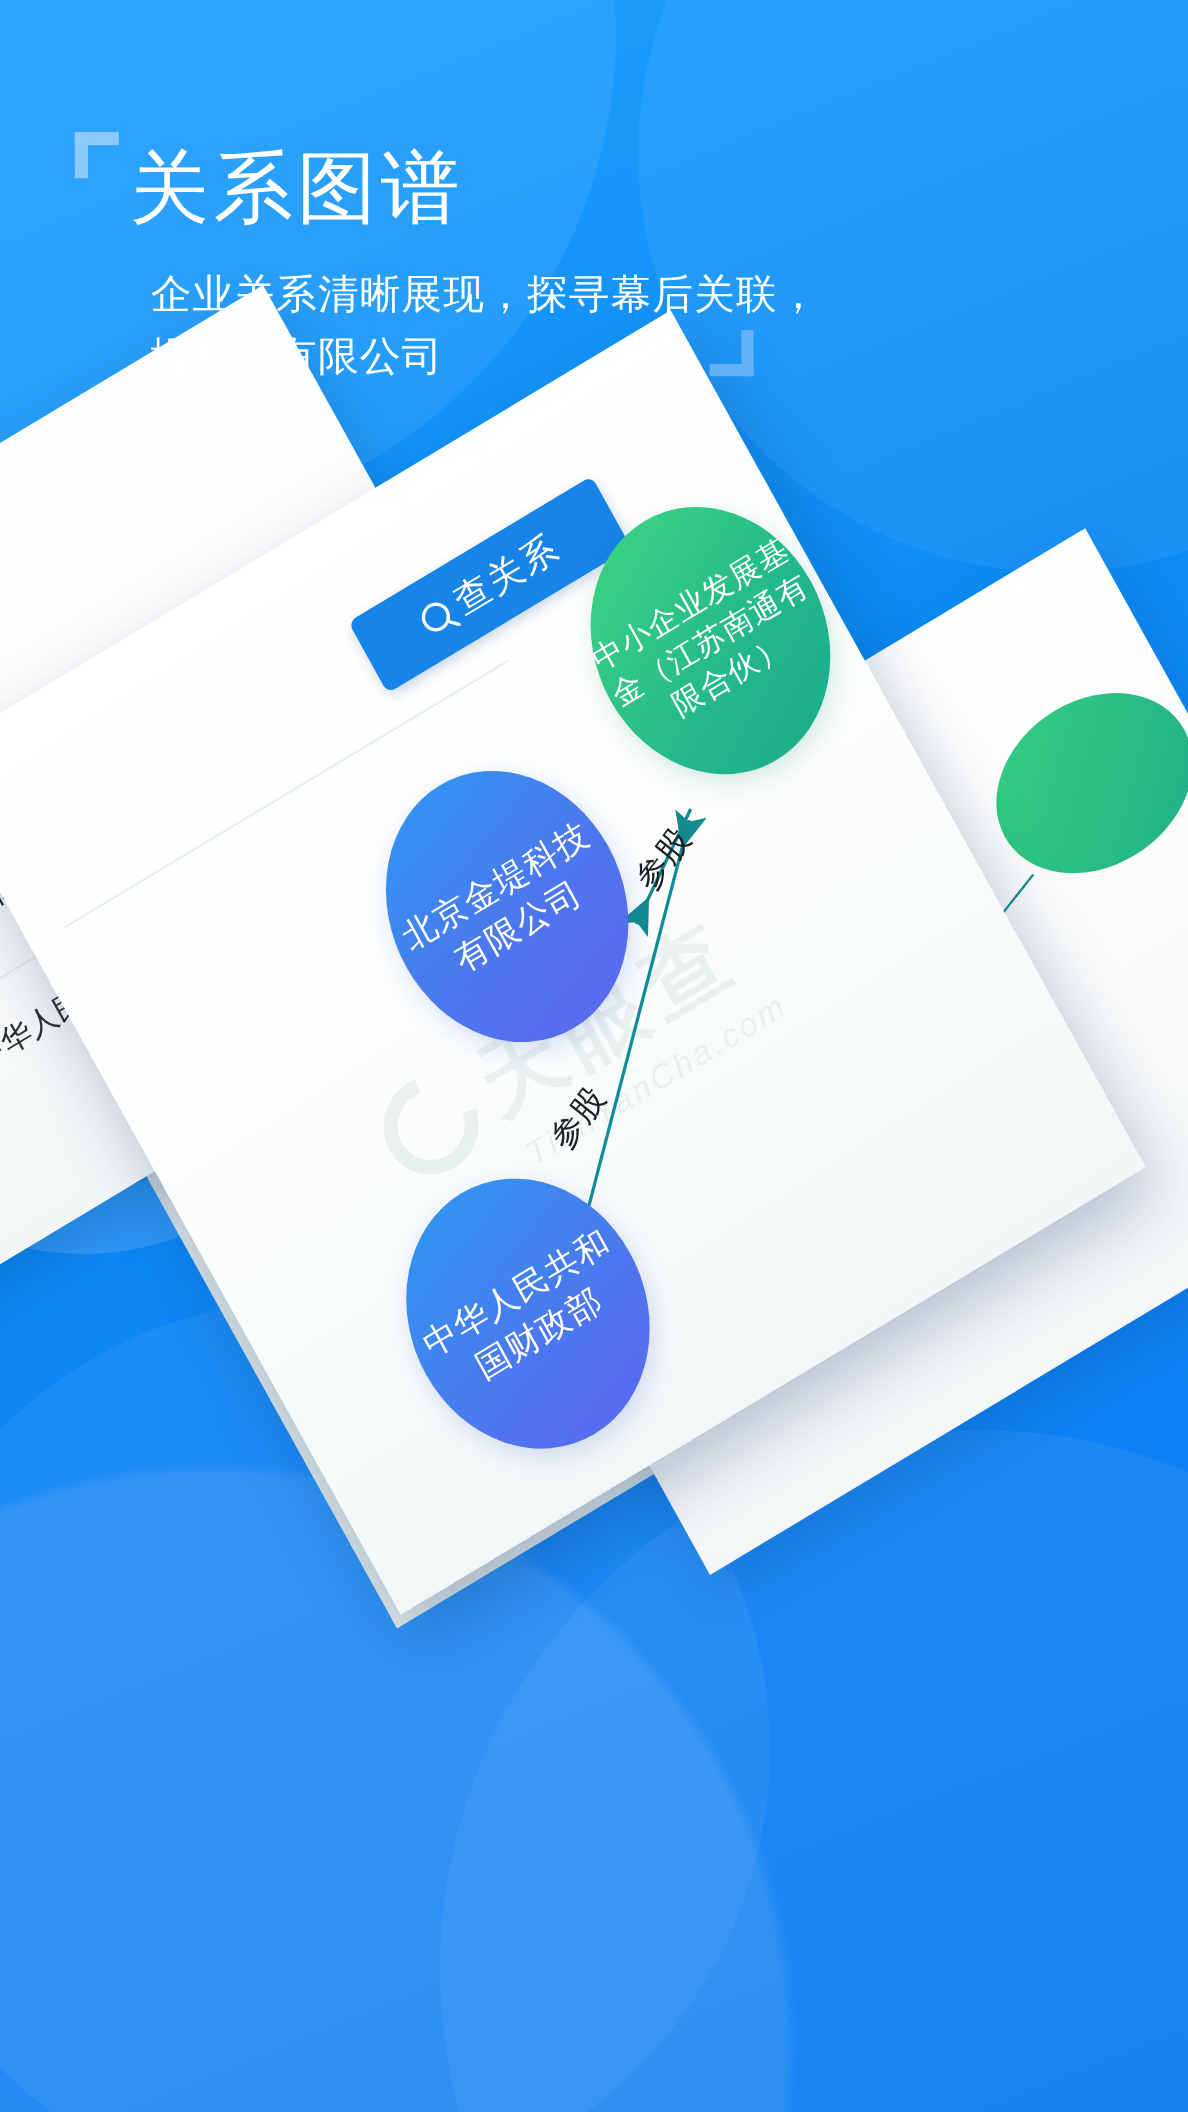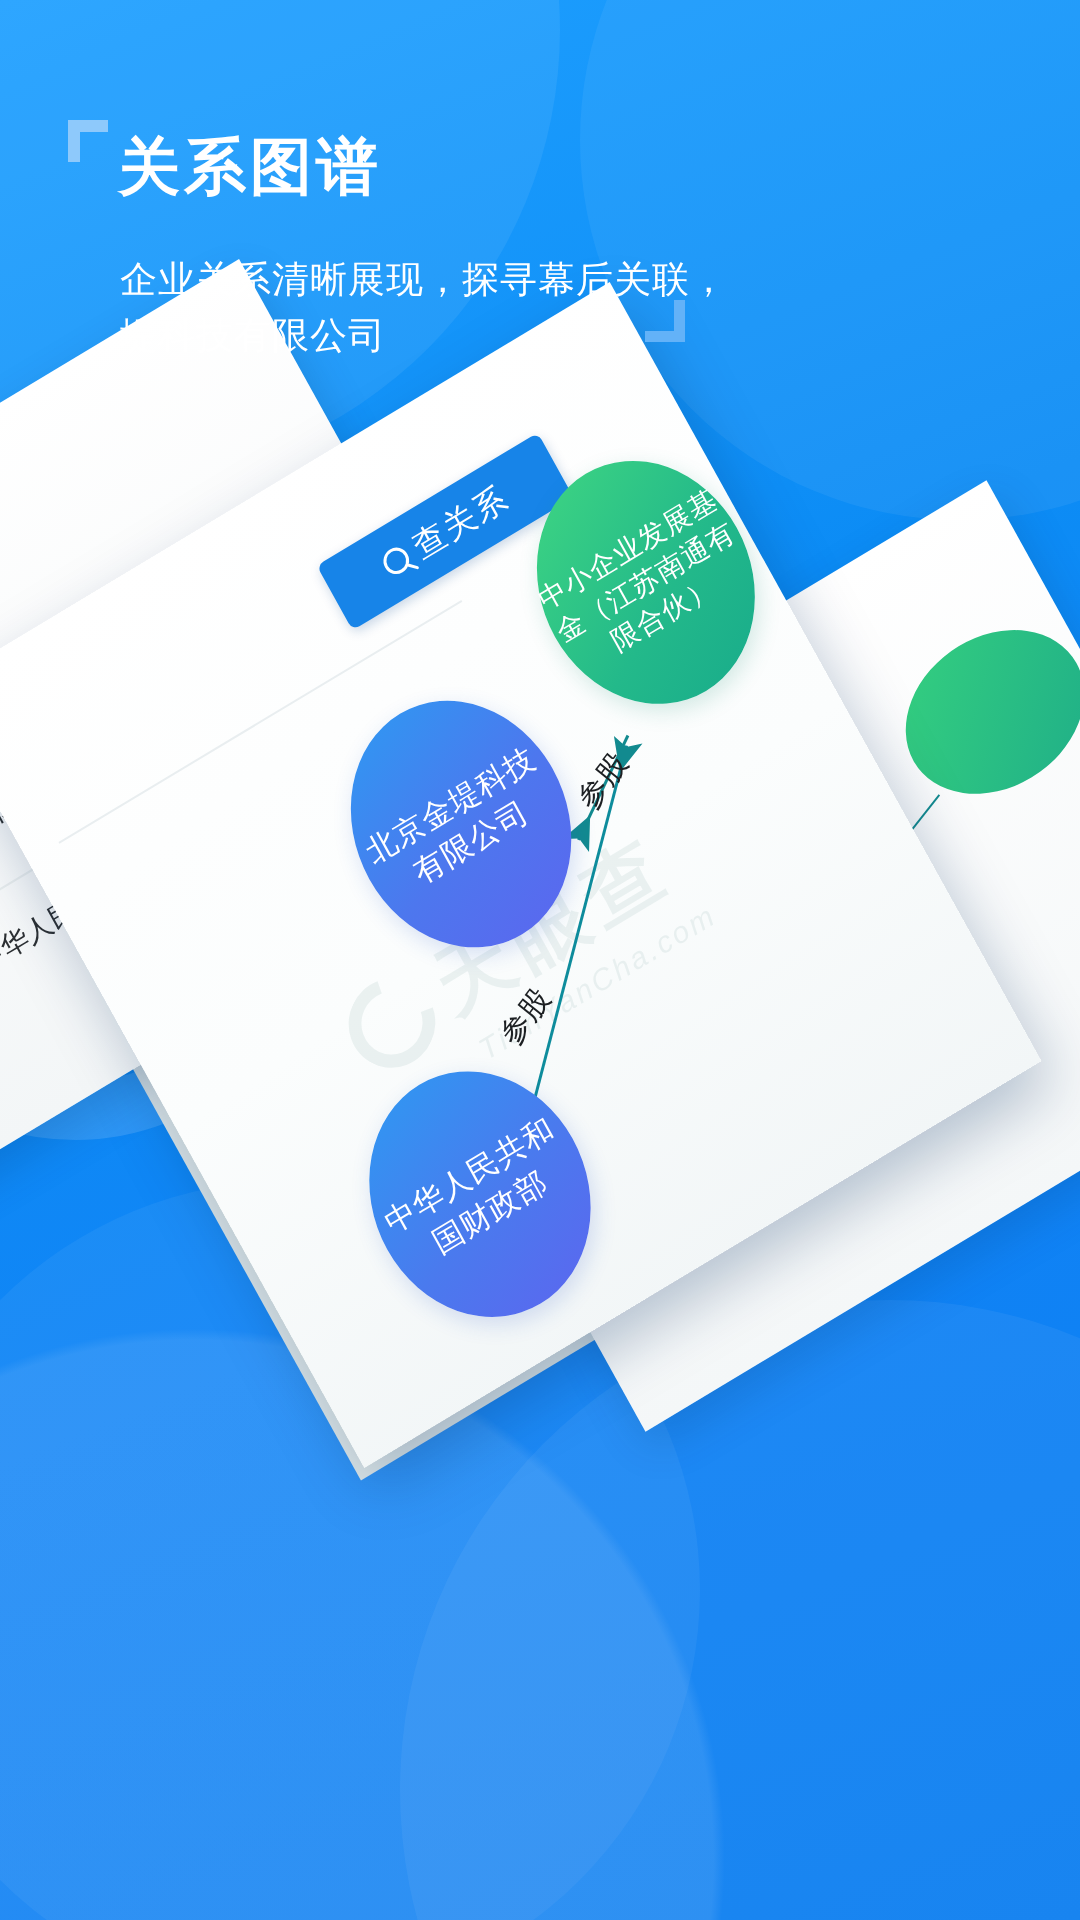--- a/index.html
+++ b/index.html
@@ -55,27 +55,27 @@
     border-top:12px solid #8ec9fb;
   }
   .corner-bracket-br {
     position:absolute; left:645px; top:300px;
     width:40px; height:42px;
     border-right:11px solid #63b2f8;
     border-bottom:11px solid #63b2f8;
   }
   .title {
     position:absolute; left:118px; top:134px;
-    font-size:62px; font-weight:bold; color:#ffffff;
+    font-size:72px; font-weight:normal; color:#ffffff;
     letter-spacing:4px; line-height:1.05;
   }
   .subtitle {
-    position:absolute; left:120px; top:240px;
+    position:absolute; left:137px; top:240px;
     font-size:37px; color:#ffffff; line-height:1.5;
-    letter-spacing:1px; font-weight:300;margin-top:12px;
+    letter-spacing:1px; font-weight:300;
   }
 
   
   .stage {
     position:absolute; left:0; top:400px;
     width:1080px; height:1100px;
     perspective:1500px;
     z-index:4;
   }
 

